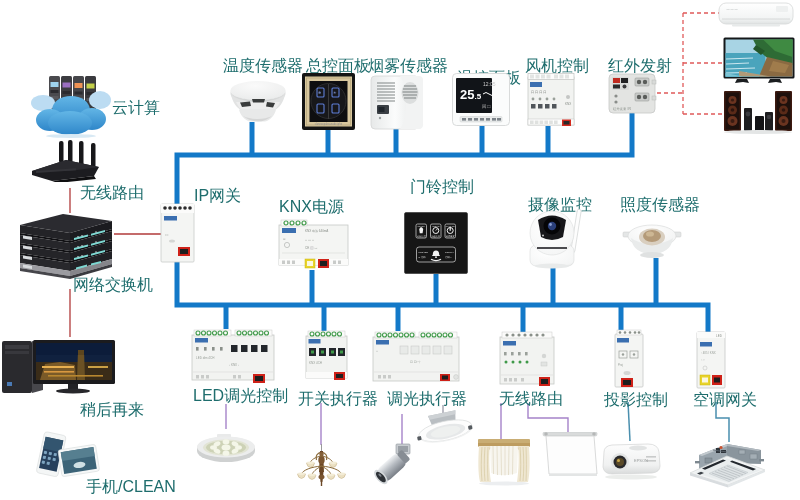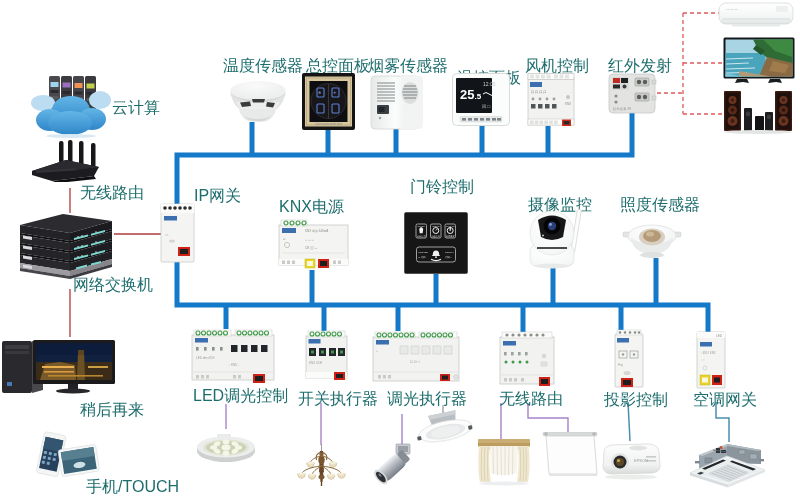--- a/index.html
+++ b/index.html
@@ -219,21 +219,21 @@
     </g>
   </g>
 
   <g transform="rotate(-9 45 32)">
     <rect x="26" y="17" width="38" height="27" rx="2.5" fill="#f6f8f8" stroke="#d8dcdc" stroke-width="0.6"></rect>
     <rect x="28.5" y="19.5" width="33" height="22" fill="#3c6478"></rect>
     <rect x="28.5" y="19.5" width="33" height="9" fill="#567f90"></rect>
     <ellipse cx="45" cy="35" rx="6" ry="3" fill="#cfe0e4"></ellipse>
   </g>
 </svg>
-<div class="lbl" style="left:86px;top:477px;">手机/TOUCH</div>
+<div class="lbl" style="left:86px;top:477px;">手机/CLEAN</div>
 
 <div class="lbl" style="left:223px;top:56px;">温度传感器</div>
 <div class="lbl" style="left:306px;top:56px;">总控面板</div>
 <div class="lbl" style="left:368px;top:56px;">烟雾传感器</div>
 <div class="lbl" style="left:457px;top:68px;">温控面板</div>
 <div class="lbl" style="left:525px;top:56px;">风机控制</div>
 <div class="lbl" style="left:608px;top:56px;">红外发射</div>
 
 <svg class="dev" style="left:229px;top:76px" width="57" height="48" viewBox="0 0 57 48">
   <defs>

